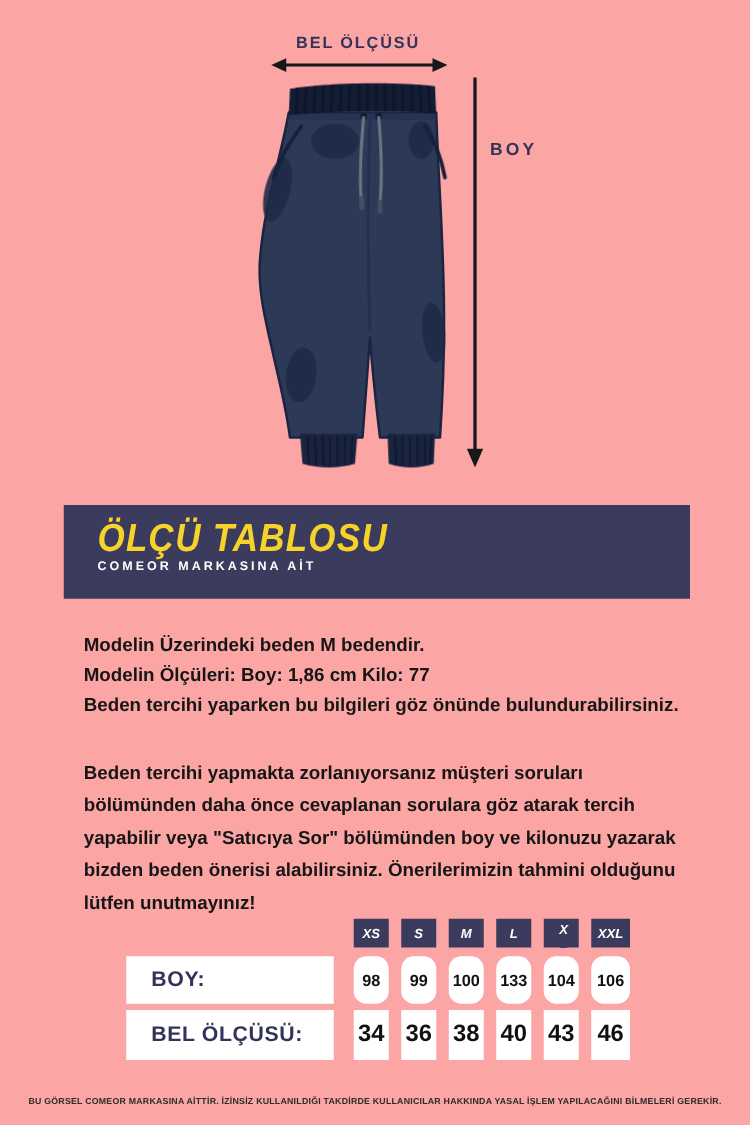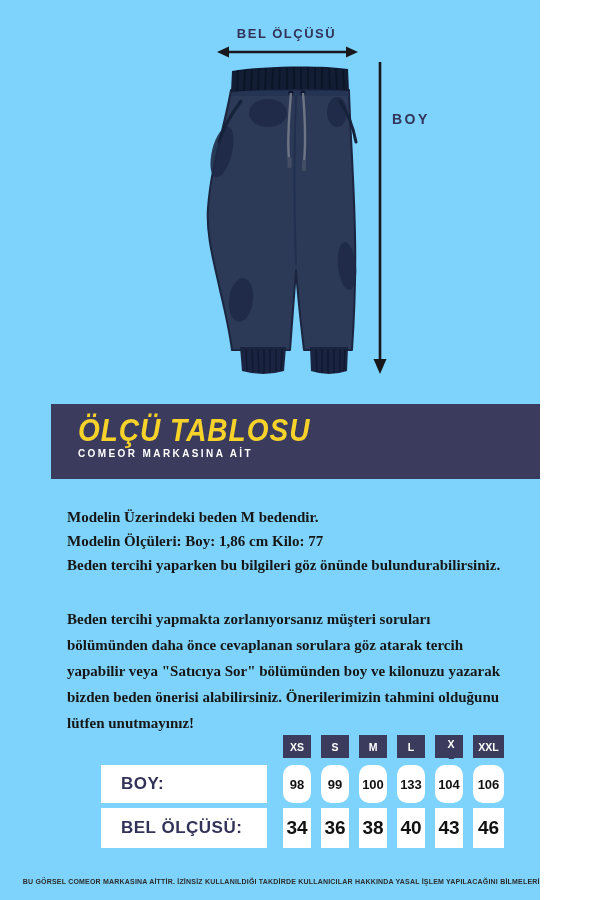--- a/index.html
+++ b/index.html
@@ -1,43 +1,43 @@
 <!DOCTYPE html>
 <html><head>
 <meta charset="utf-8">
 <style>
   * { margin:0; padding:0; box-sizing:border-box; }
   html,body { width:600px; height:900px; }
   body { font-family:"Liberation Sans","DejaVu Sans",sans-serif; }
-  .page { position:relative; width:540px; height:900px; background:#7dd3fc; overflow:hidden; }
+  .page { position:relative; width:600px; height:900px; background:#fca5a5; overflow:hidden; }
 
   
   .diagram { position:absolute; left:0; top:0; width:600px; height:400px; }
   .waist-label { position:absolute; left:0; top:26px; width:573px; text-align:center;
     font-size:13px; font-weight:bold; letter-spacing:1.5px; color:#33335a; }
   .height-label { position:absolute; left:392px; top:111px;
     font-size:14px; font-weight:bold; letter-spacing:2.5px; color:#33335a; }
   .diagram svg { position:absolute; left:0; top:0; }
 
   
   .banner { position:absolute; left:51px; top:404px; width:501px; height:75px;
     background:#3b3b5e; padding:9px 0 15px 27px; }
   .banner-title { color:#f7d32a; font-size:28px; font-weight:bold; font-style:italic;
     letter-spacing:1px; transform:scaleY(1.12); transform-origin:left top; display:inline-block; }
   .banner-subtitle { color:#ffffff; font-size:10px; font-weight:bold; letter-spacing:2.4px; margin-top:3px; }
 
   
-  .para { position:absolute; left:67px; color:#161616; font-weight:bold; font-size:15px;font-family:Liberation Serif, serif; }
+  .para { position:absolute; left:67px; color:#161616; font-weight:bold; font-size:15px; }
   .para-1 { top:505px; line-height:24px; }
   .para-2 { top:606px; line-height:26px; }
 
   
   .size-table { position:absolute; left:101px; top:735px; width:410px; height:115px; }
   .trow { position:absolute; left:0; display:flex; }
-  .header-row { left:182px; top:0; }
+  .header-row { left:182px; top:0;font-style:italic; }
   .row-1 { top:30px; }
   .row-2 { top:73px; }
   .hbox { width:28px; height:23px; background:#3b3b5e; color:#ffffff; font-size:10.5px; font-weight:bold;
     display:flex; justify-content:center; align-items:center; margin-right:10px; overflow:visible; }
   .hbox:last-child { width:31px; margin-right:0; }
   .hbox .wrap { display:block; width:11px; word-break:break-all; text-align:right;
     line-height:11px; padding-top:7px; color:#3b3b5e; }
   .hbox .wrap::first-line { color:#ffffff; }
   .label-box { width:166px; background:#ffffff; margin-right:16px; display:flex; align-items:center;
     padding-left:20px; color:#33335a; font-weight:bold; font-size:17px; letter-spacing:0.5px; }

